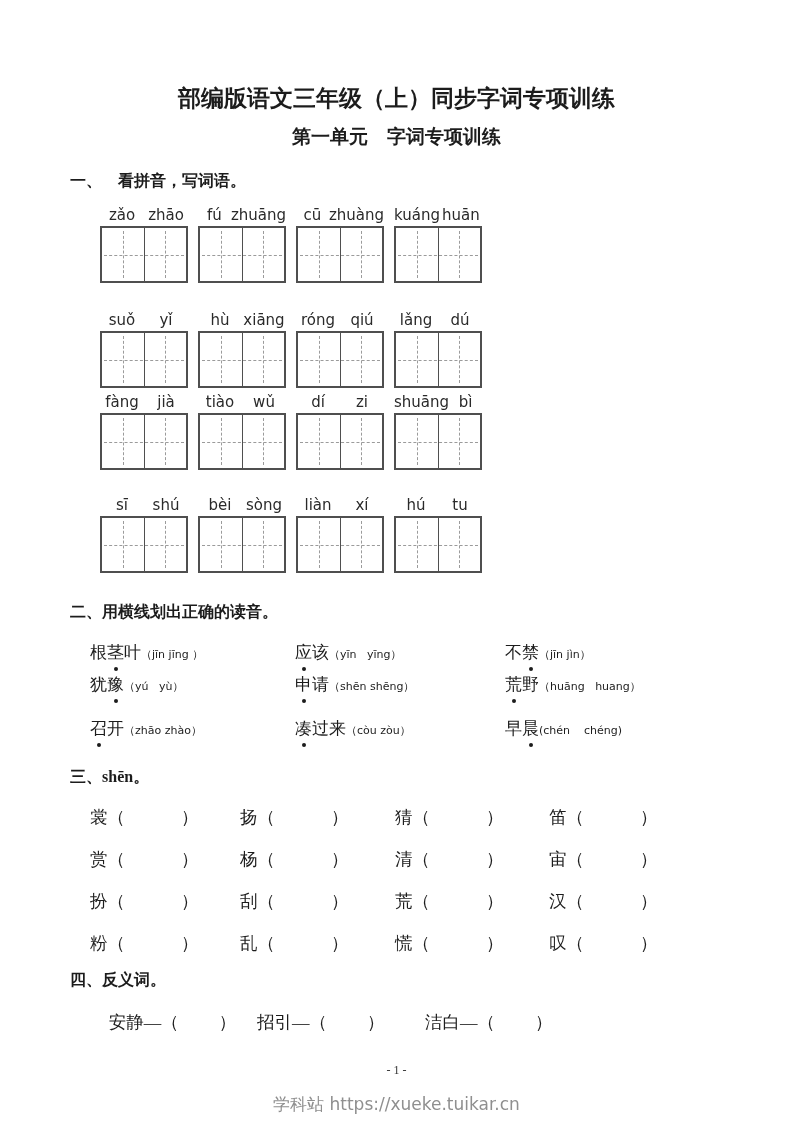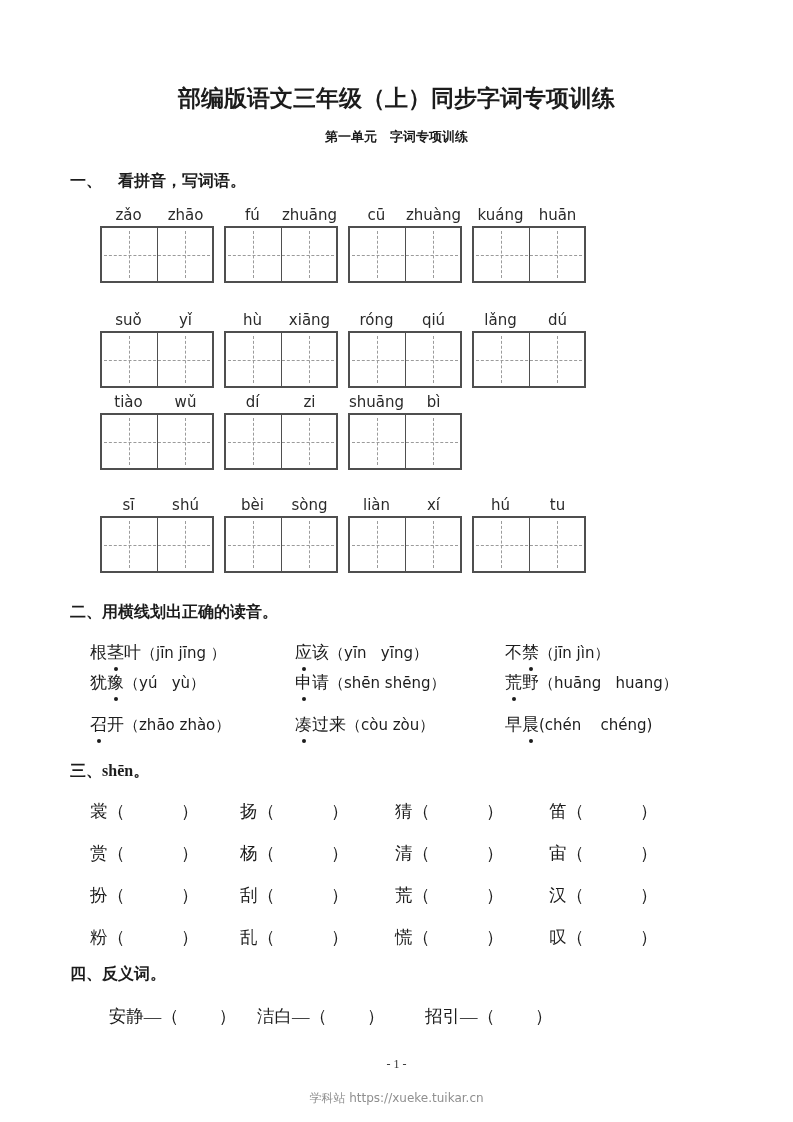--- a/index.html
+++ b/index.html
@@ -5,53 +5,53 @@
   html,body{margin:0;padding:0;background:#ffffff;}
   body{
     width:793px;height:1122px;overflow:hidden;position:relative;
     font-family:"Liberation Serif","DejaVu Serif",serif;
     color:#1c1c1c;
   }
   .page{width:793px;height:1122px;position:relative;background:#fff;}
 
   
   .title{margin:84px 0 0 0;text-align:center;font-size:23px;font-weight:700;line-height:30px;white-space:pre;}
-  .subtitle{margin:10px 0 0 0;text-align:center;font-size:13px;font-weight:700;line-height:26px;white-space:pre;}
+  .subtitle{margin:10px 0 0 0;text-align:center;font-size:19px;font-weight:700;line-height:26px;white-space:pre;}
   .sec-heading{margin:18px 0 0 70px;font-size:16px;font-weight:700;line-height:25px;white-space:pre;}
   .sec-heading.h2{margin-top:26px;}
   .sec-heading.h3{margin-top:18px;}
   .sec-heading.h4{margin-top:10px;}
 
   
   .s1block{margin-left:100px;}
   .s1row{display:flex;}
   .s1row:nth-child(1){margin-top:12px;}
   .s1row:nth-child(2){margin-top:27px;}
   .s1row:nth-child(3){margin-top:4px;}
   .s1row:nth-child(4){margin-top:25px;}
-  .s1group{width:114px;margin-right:10px;}
+  .s1group{width:88px;margin-right:10px;}
   .s1py{display:flex;height:21px;font-family:"DejaVu Sans","Liberation Sans",sans-serif;
         font-size:15px;color:#2a2a2a;line-height:21px;}
   .s1syl{flex:1;text-align:center;white-space:nowrap;}
   .wbox{height:53px;border:2px solid #4f4f4f;display:flex;position:relative;background:#fff;}
   .wbox::after{content:'';position:absolute;left:2px;right:2px;top:50%;border-top:1px dashed #9b9b9b;}
   .wcell{flex:1;position:relative;}
   .wcell + .wcell{border-left:1.5px solid #4f4f4f;}
   .wcell::before{content:'';position:absolute;left:50%;top:3px;bottom:3px;border-left:1px dashed #9b9b9b;}
 
   
   .s2rows{margin-left:90px;}
   .s2row{display:flex;}
   .s2row:nth-child(1){margin-top:14px;}
   .s2row:nth-child(2){}
   .s2row:nth-child(3){margin-top:12px;}
   .s2item{line-height:30px;font-size:17px;white-space:pre;}
   .s2item:nth-child(1){width:205px;}
   .s2item:nth-child(2){width:210px;}
-  .s2pron{font-family:"DejaVu Sans","Liberation Sans",sans-serif;font-size:15px;white-space:pre;}
+  .s2pron{font-family:"DejaVu Sans","Liberation Sans",sans-serif;font-size:11px;white-space:pre;}
   .ch{position:relative;display:inline-block;}
   .ch.dotted::after{content:'';position:absolute;left:50%;bottom:-3px;margin-left:-2px;
         width:4px;height:4px;border-radius:50%;background:#1c1c1c;}
 
   
   .s3rows{margin-left:90px;}
   .s3row{display:flex;}
   .s3row:nth-child(1){margin-top:14px;}
   .s3row + .s3row{margin-top:14px;}
   .s3item{font-size:17.5px;line-height:28px;}
@@ -63,21 +63,21 @@
 
   
   .s4row{display:flex;margin:16px 0 0 88px;}
   .s4item{font-size:17.5px;line-height:28px;white-space:pre;}
   .s4item:nth-child(1){width:169px;text-align:center;}
   .s4item:nth-child(2){width:168px;}
   .s4item:nth-child(3){width:160px;}
 
   
   .pagenum{margin-top:26px;text-align:center;font-size:12px;color:#333;line-height:16px;white-space:pre;}
-  .siteline{margin-top:14px;text-align:center;font-size:12px;color:#8f8f8f;
+  .siteline{margin-top:14px;text-align:center;font-size:17px;color:#8f8f8f;
         font-family:"DejaVu Sans","Liberation Sans",sans-serif;line-height:24px;}
 </style>
 </head>
 <body>
 
 <div class="page">
 
   <div class="title">部编版语文三年级（上）同步字词专项训练</div>
   <div class="subtitle">第一单元　字词专项训练</div>
 
@@ -161,20 +161,30 @@
             <span class="s1syl">lǎng</span>
             <span class="s1syl">dú</span>
           </div>
           <div class="wbox">
             <div class="wcell"></div>
             <div class="wcell"></div>
           </div>
         </div>
       </div>
       <div class="s1row">
+        <div class="s1group">
+          <div class="s1py">
+            <span class="s1syl">fàng</span>
+            <span class="s1syl">jià</span>
+          </div>
+          <div class="wbox">
+            <div class="wcell"></div>
+            <div class="wcell"></div>
+          </div>
+        </div>
         <div class="s1group">
           <div class="s1py">
             <span class="s1syl">tiào</span>
             <span class="s1syl">wǔ</span>
           </div>
           <div class="wbox">
             <div class="wcell"></div>
             <div class="wcell"></div>
           </div>
         </div>
@@ -286,20 +296,20 @@
         <span class="s3item"><span>粉</span><span>（</span><span class="sp56"></span><span>）</span></span>
         <span class="s3item"><span>乱</span><span>（</span><span class="sp56"></span><span>）</span></span>
         <span class="s3item"><span>慌</span><span>（</span><span class="sp56"></span><span>）</span></span>
         <span class="s3item"><span>叹</span><span>（</span><span class="sp56"></span><span>）</span></span>
       </div>
     </div>
 
   <div class="sec-heading h4">四、反义词。</div>
   <div class="s4row">
       <span class="s4item"><span>安静</span><span>—</span><span>（</span><span class="sp40"></span><span>）</span></span>
+      <span class="s4item"><span>招引</span><span>—</span><span>（</span><span class="sp40"></span><span>）</span></span>
       <span class="s4item"><span>洁白</span><span>—</span><span>（</span><span class="sp40"></span><span>）</span></span>
-      <span class="s4item"><span>招引</span><span>—</span><span>（</span><span class="sp40"></span><span>）</span></span>
     </div>
 
   <div class="pagenum">- 1 -</div>
   <div class="siteline">学科站 https://xueke.tuikar.cn</div>
 
 </div>
 
 </body></html>

